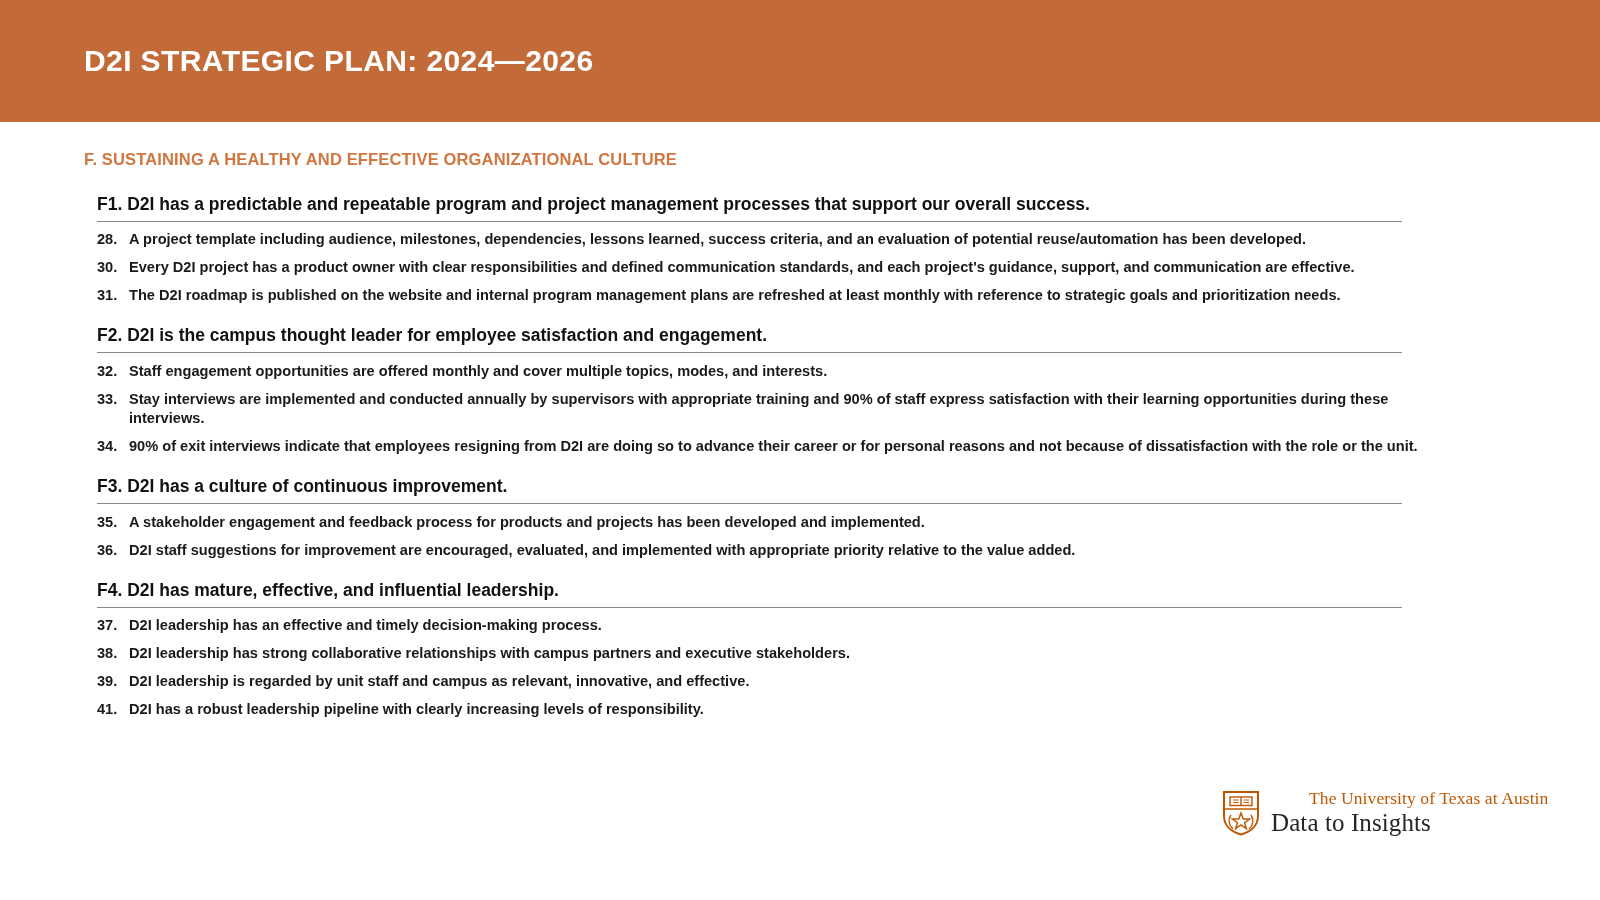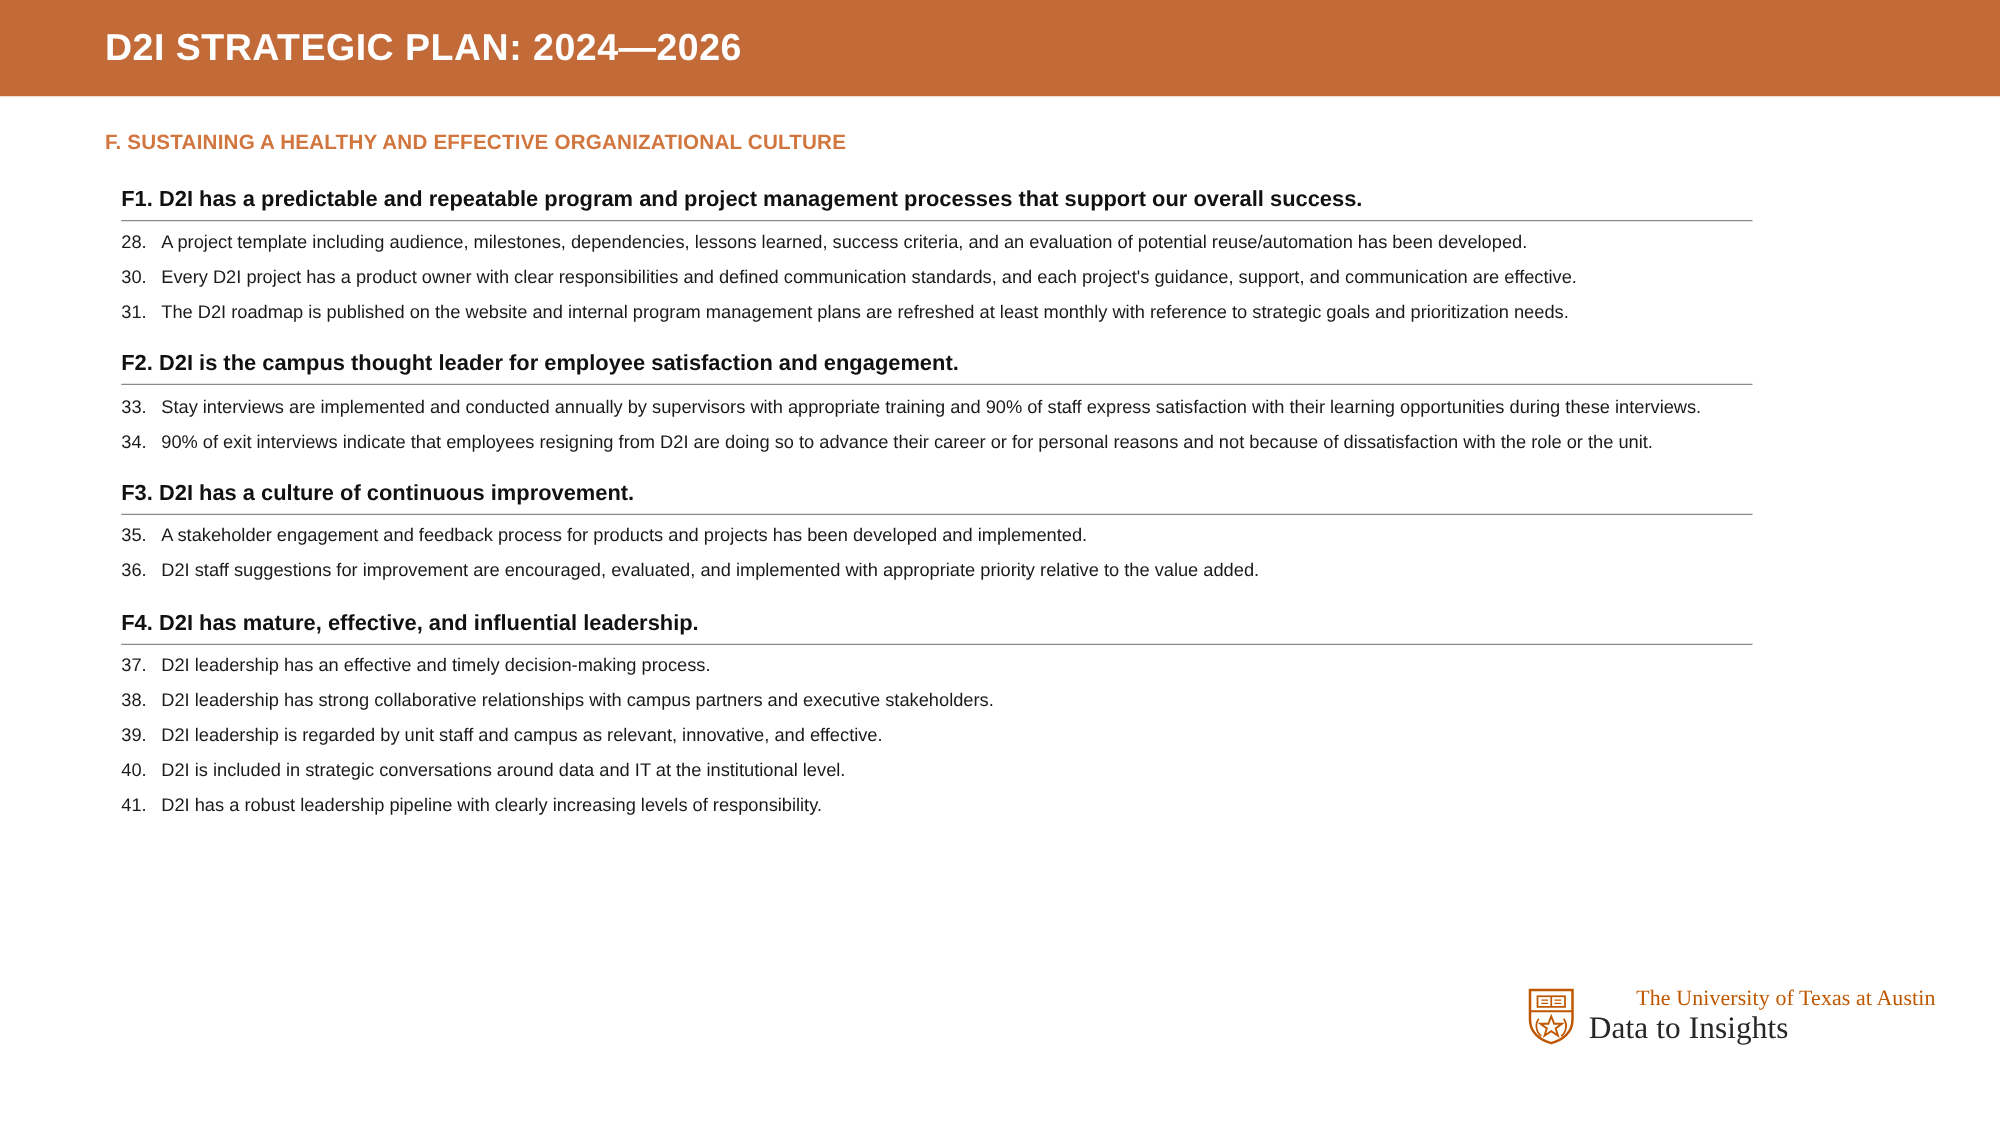--- a/index.html
+++ b/index.html
@@ -10,21 +10,21 @@
     width: 1600px;
     height: 900px;
     background: #ffffff;
     font-family: "Liberation Sans", sans-serif;
     overflow: hidden;
     position: relative;
   }
 
   
   .header-bar {
-    height: 77px;
+    height: 122px;
     background: #c26a38;
     display: flex;
     align-items: center;
     padding-left: 84px;
     box-sizing: border-box;
   }
   .header-title {
     color: #ffffff;
     font-size: 30px;
     font-weight: bold;
@@ -66,20 +66,21 @@
     padding-bottom: 5px;
     border-bottom: 1.6px solid #8a8a8a;
     width: 1305px;
     box-sizing: border-box;
   }
 
   .objective-list {
     margin: 0;
     padding: 0;
     list-style: none;
+    font-weight: bold;
   }
 
   .objective {
     display: flex;
     align-items: flex-start;
     font-size: 14.6px;
     color: #1a1a1a;
     line-height: 1.33;
     padding-top: 8.5px;
   }
@@ -158,20 +159,24 @@
         <span class="num">31.</span>
         <span class="txt">The D2I roadmap is published on the website and internal program management plans are refreshed at least monthly with reference to strategic goals and prioritization needs.</span>
       </li>
     </ul>
   </div>
 
   <div class="goal-block">
     <div class="goal-title">F2. D2I is the campus thought leader for employee satisfaction and engagement.</div>
     <ul class="objective-list">
       <li class="objective">
+        <span class="num">32.</span>
+        <span class="txt">Staff engagement opportunities are offered monthly and cover multiple topics, modes, and interests.</span>
+      </li>
+      <li class="objective">
         <span class="num">33.</span>
         <span class="txt">Stay interviews are implemented and conducted annually by supervisors with appropriate training and 90% of staff express satisfaction with their learning opportunities during these interviews.</span>
       </li>
       <li class="objective">
         <span class="num">34.</span>
         <span class="txt">90% of exit interviews indicate that employees resigning from D2I are doing so to advance their career or for personal reasons and not because of dissatisfaction with the role or the unit.</span>
       </li>
     </ul>
   </div>
 
@@ -196,24 +201,20 @@
         <span class="num">37.</span>
         <span class="txt">D2I leadership has an effective and timely decision-making process.</span>
       </li>
       <li class="objective">
         <span class="num">38.</span>
         <span class="txt">D2I leadership has strong collaborative relationships with campus partners and executive stakeholders.</span>
       </li>
       <li class="objective">
         <span class="num">39.</span>
         <span class="txt">D2I leadership is regarded by unit staff and campus as relevant, innovative, and effective.</span>
-      </li>
-      <li class="objective">
-        <span class="num">40.</span>
-        <span class="txt">D2I is included in strategic conversations around data and IT at the institutional level.</span>
       </li>
       <li class="objective">
         <span class="num">41.</span>
         <span class="txt">D2I has a robust leadership pipeline with clearly increasing levels of responsibility.</span>
       </li>
     </ul>
   </div>
 
 </div>
 

